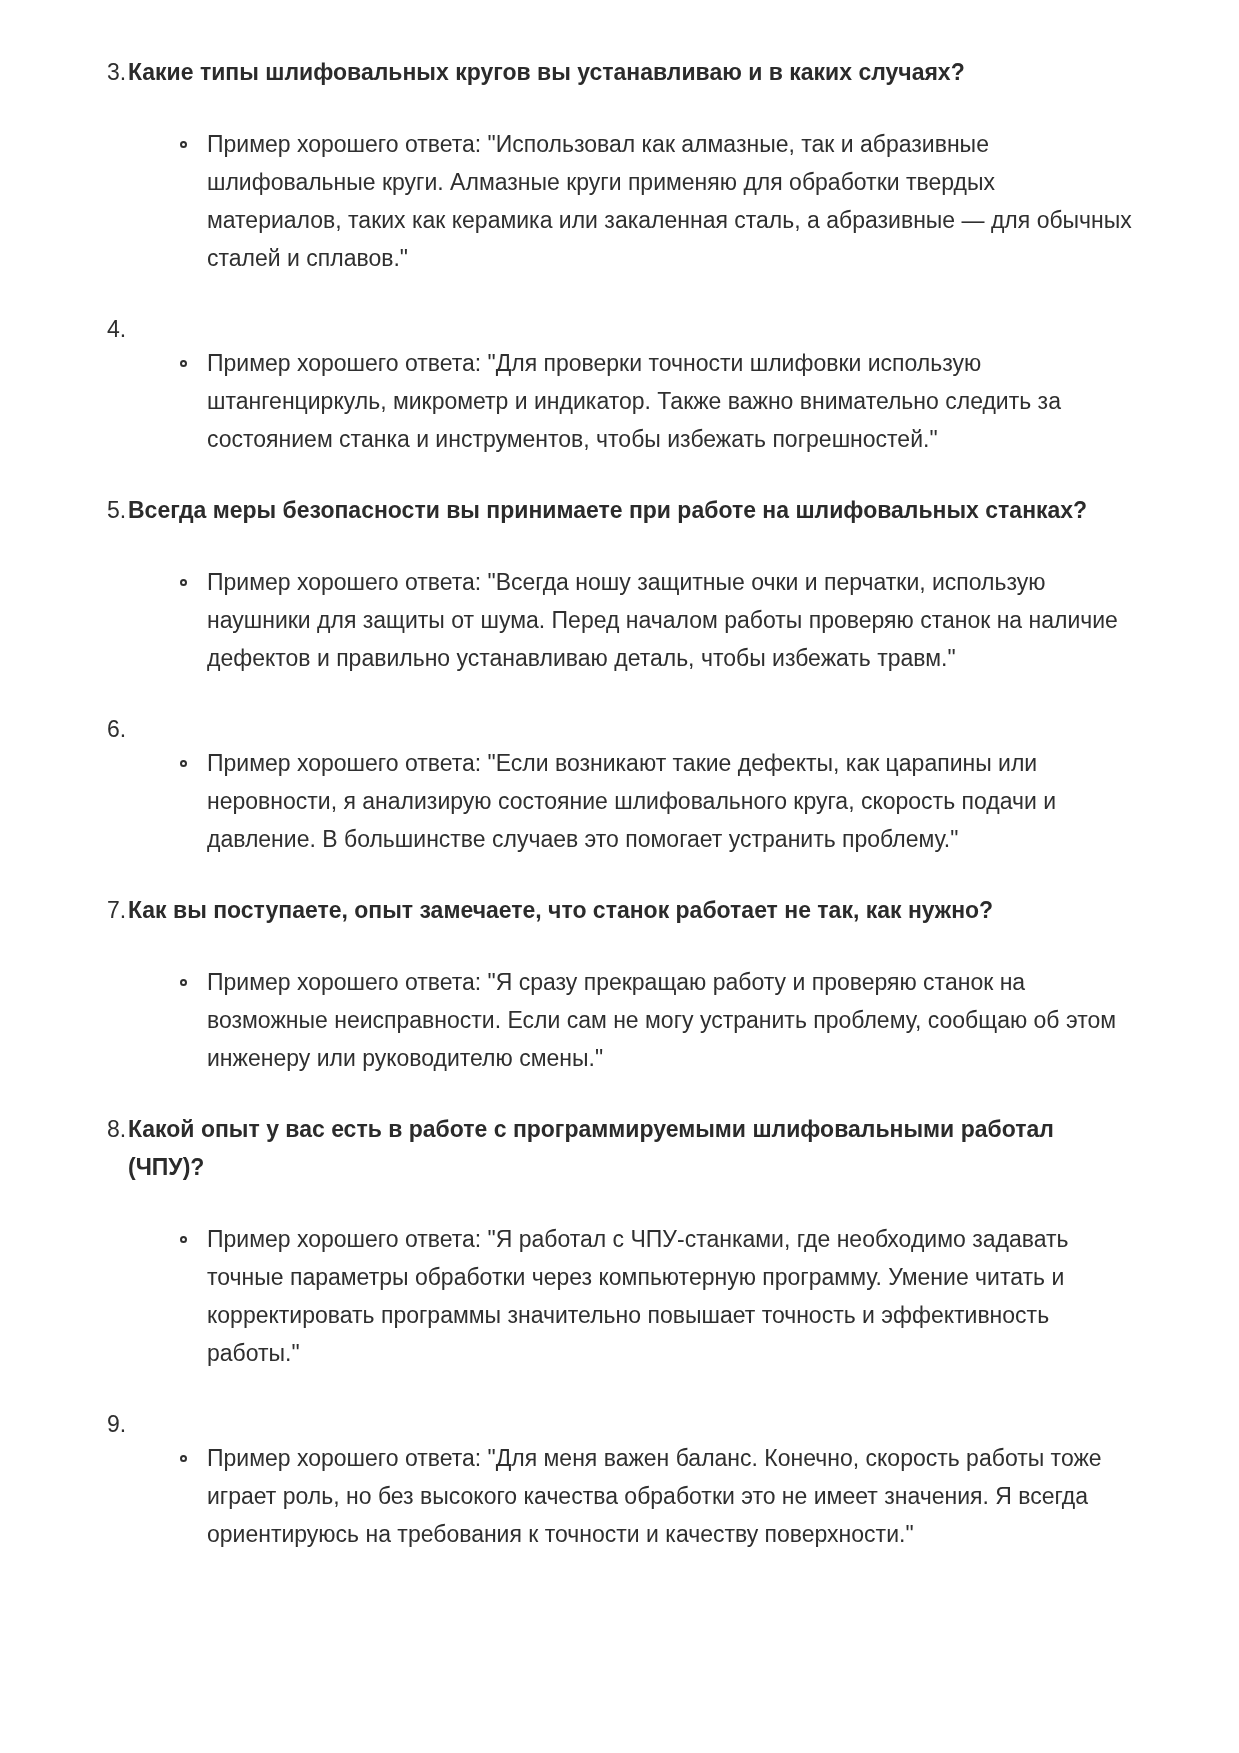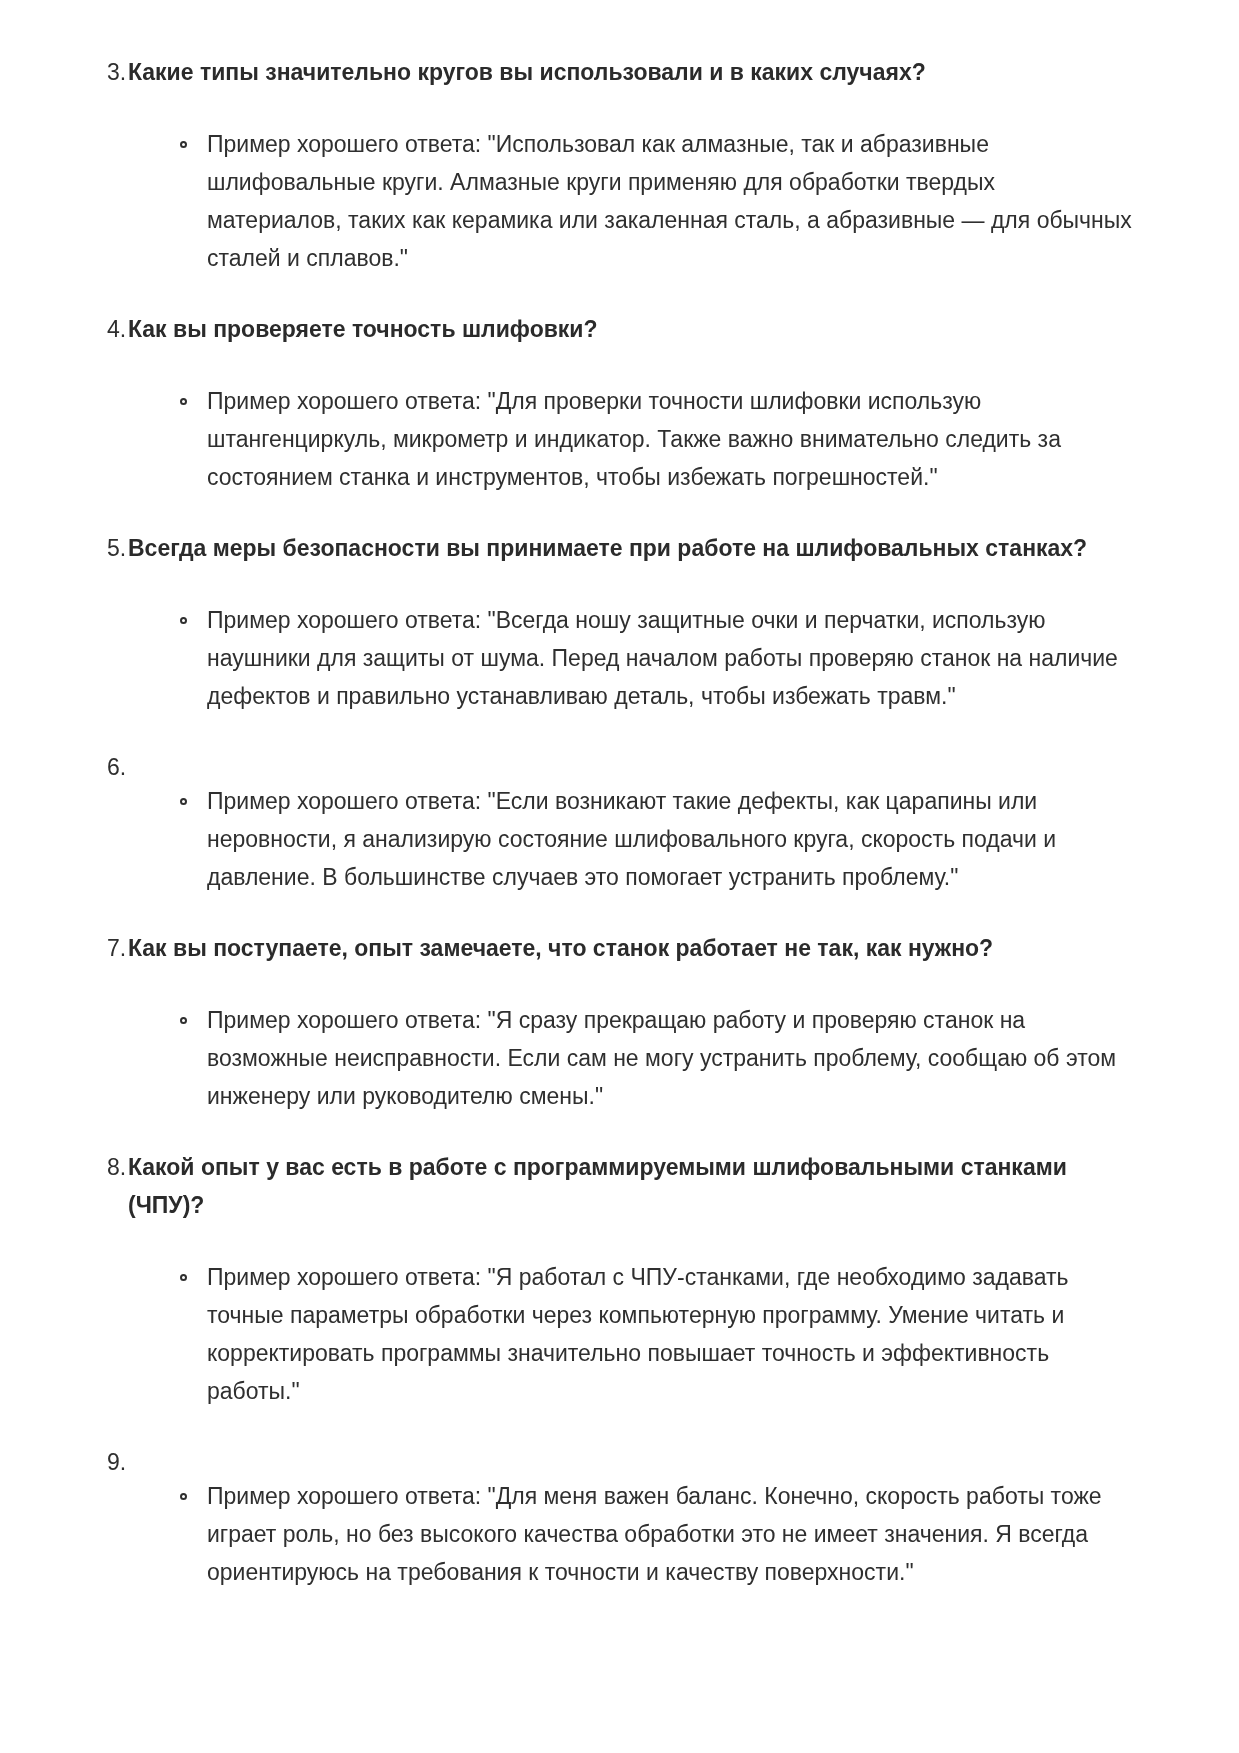--- a/index.html
+++ b/index.html
@@ -69,34 +69,33 @@
   }
 </style>
 </head>
 <body>
 
 <div class="doc">
 
   <div class="question">
     <span class="q-num">3.</span>
     <div class="q-body">
-      <p class="q-title">Какие типы значительно кругов вы использовали и в каких случаях?</p>
+      <p class="q-title">Какие типы шлифовальных кругов вы устанавливаю и в каких случаях?</p>
       <ul class="answers">
         <li class="answer">
           <span class="bullet"></span>
           <span>Пример хорошего ответа: "Использовал как алмазные, так и абразивные шлифовальные круги. Алмазные круги применяю для обработки твердых материалов, таких как керамика или закаленная сталь, а абразивные — для обычных сталей и сплавов."</span>
         </li>
       </ul>
     </div>
   </div>
 
   <div class="question">
     <span class="q-num">4.</span>
     <div class="q-body">
-      <p class="q-title">Как вы проверяете точность шлифовки?</p>
       <ul class="answers">
         <li class="answer">
           <span class="bullet"></span>
           <span>Пример хорошего ответа: "Для проверки точности шлифовки использую штангенциркуль, микрометр и индикатор. Также важно внимательно следить за состоянием станка и инструментов, чтобы избежать погрешностей."</span>
         </li>
       </ul>
     </div>
   </div>
 
   <div class="question">
@@ -133,21 +132,21 @@
           <span class="bullet"></span>
           <span>Пример хорошего ответа: "Я сразу прекращаю работу и проверяю станок на возможные неисправности. Если сам не могу устранить проблему, сообщаю об этом инженеру или руководителю смены."</span>
         </li>
       </ul>
     </div>
   </div>
 
   <div class="question">
     <span class="q-num">8.</span>
     <div class="q-body">
-      <p class="q-title">Какой опыт у вас есть в работе с программируемыми шлифовальными станками
+      <p class="q-title">Какой опыт у вас есть в работе с программируемыми шлифовальными работал
 (ЧПУ)?</p>
       <ul class="answers">
         <li class="answer">
           <span class="bullet"></span>
           <span>Пример хорошего ответа: "Я работал с ЧПУ-станками, где необходимо задавать точные параметры обработки через компьютерную программу. Умение читать и корректировать программы значительно повышает точность и эффективность работы."</span>
         </li>
       </ul>
     </div>
   </div>
 

